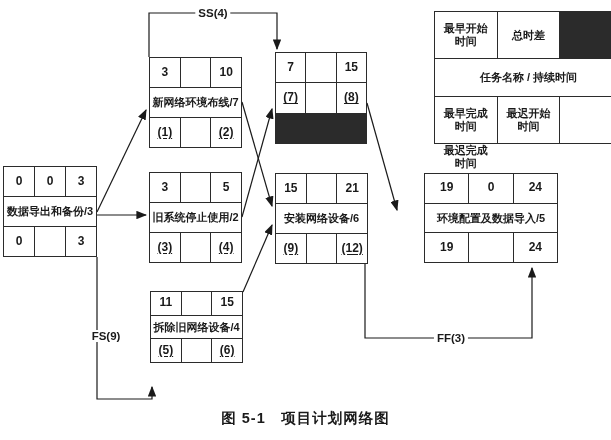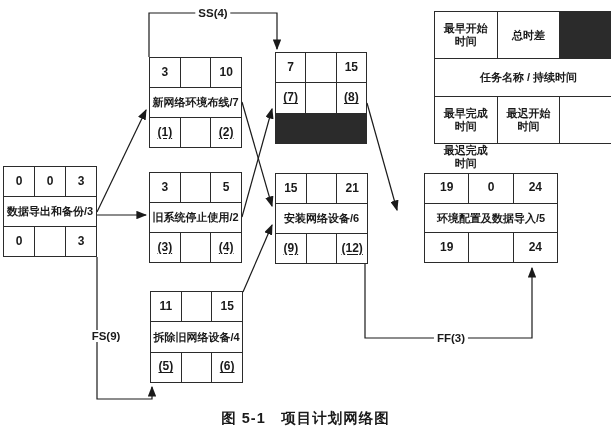--- a/index.html
+++ b/index.html
@@ -82,21 +82,21 @@
   <div class="task" style="left:149px; top:172px; width:93px; height:91px;">
     <div class="cell">3</div>
     <div class="cell"></div>
     <div class="cell">5</div>
     <div class="cell name">旧系统停止使用/2</div>
     <div class="cell uline">(3)</div>
     <div class="cell"></div>
     <div class="cell uline">(4)</div>
   </div>
 
-  <div class="task" style="left:150px; top:291px; width:93px; height:92px;">
+  <div class="task" style="left:150px; top:291px; width:93px; height:72px;">
     <div class="cell">11</div>
     <div class="cell"></div>
     <div class="cell">15</div>
     <div class="cell name">拆除旧网络设备/4</div>
     <div class="cell uline">(5)</div>
     <div class="cell"></div>
     <div class="cell uline">(6)</div>
   </div>
 
   <div class="task" style="left:275px; top:52px; width:92px; height:92px;">

